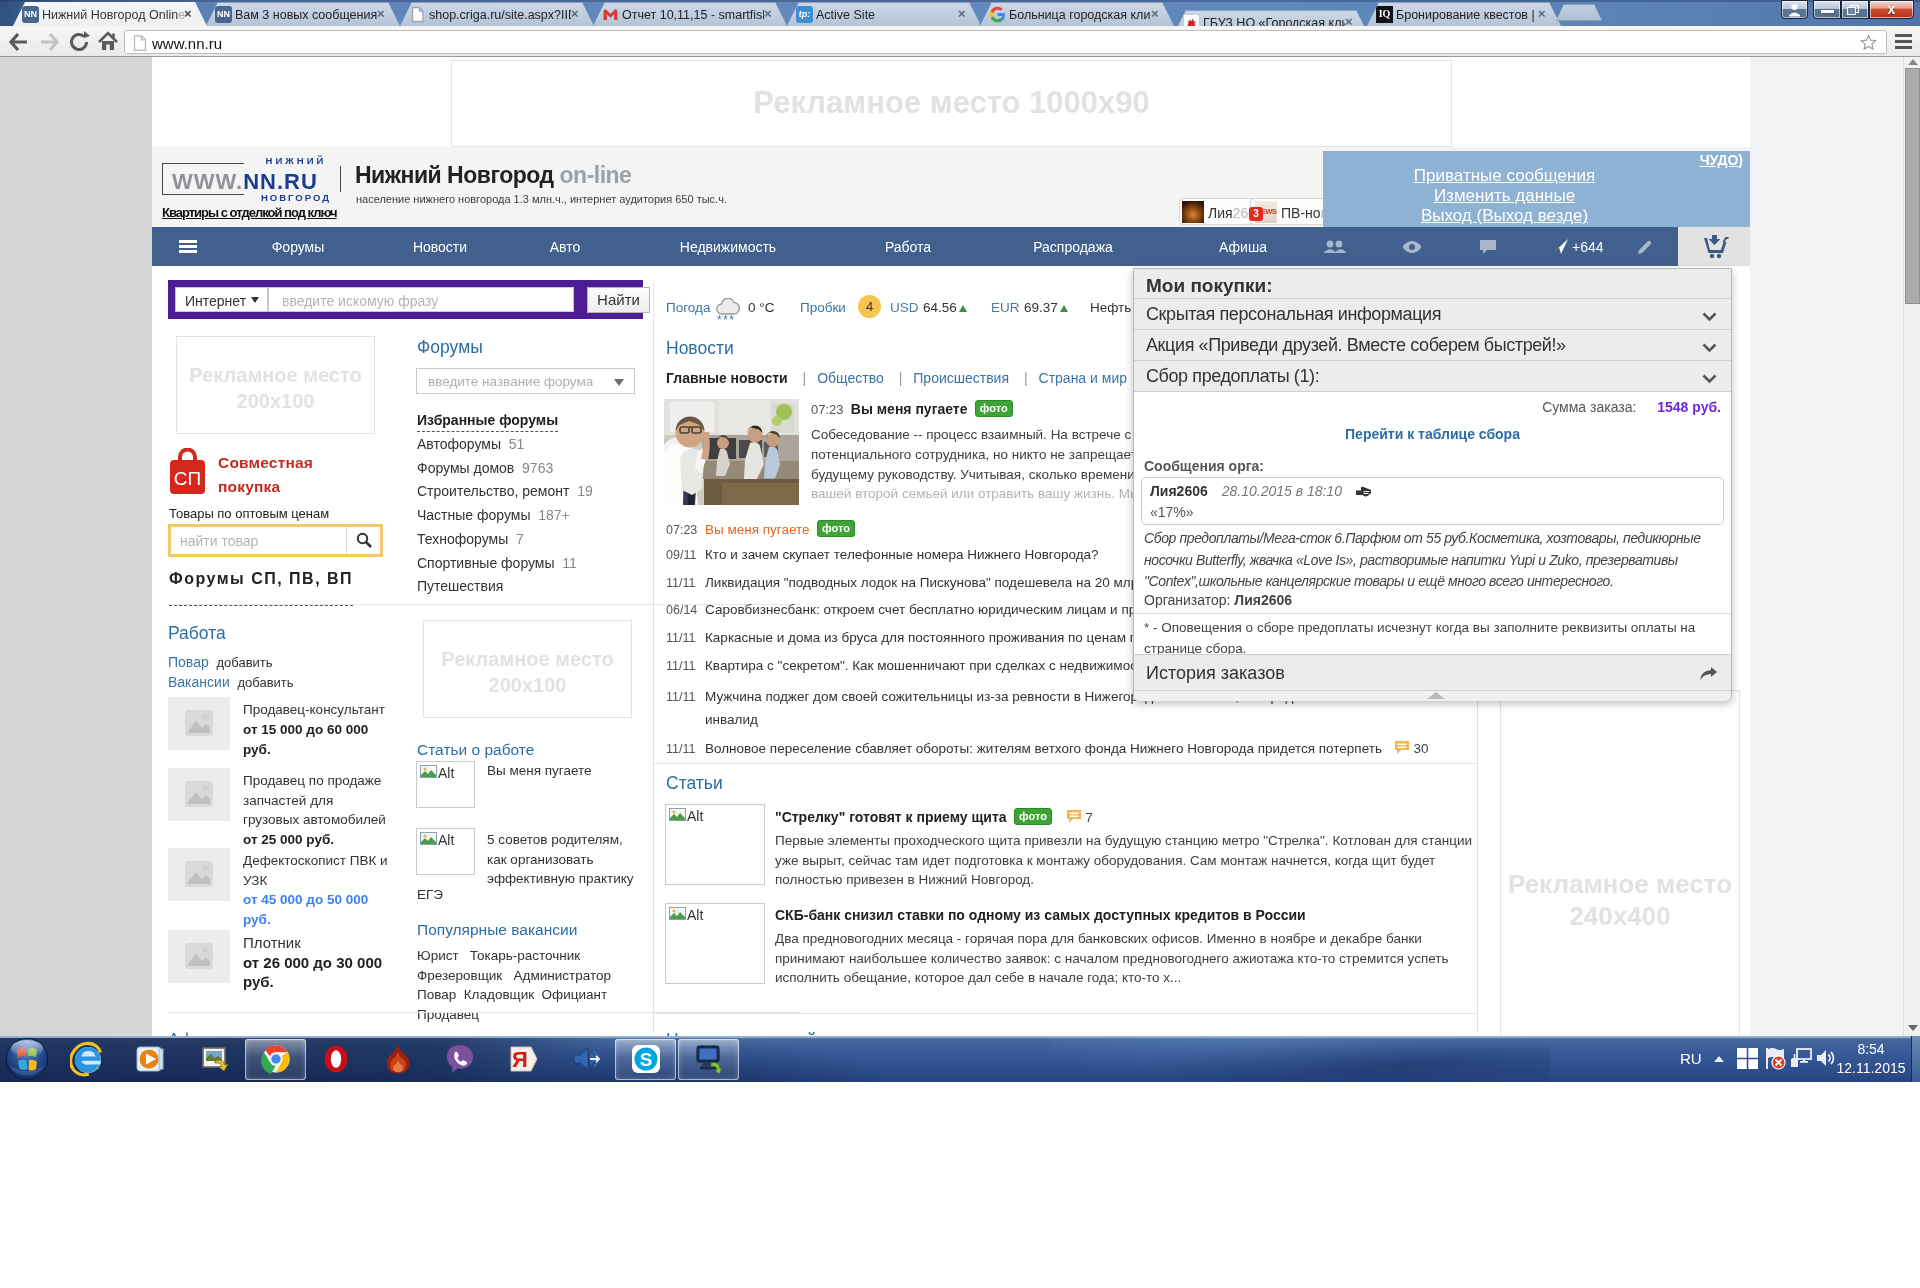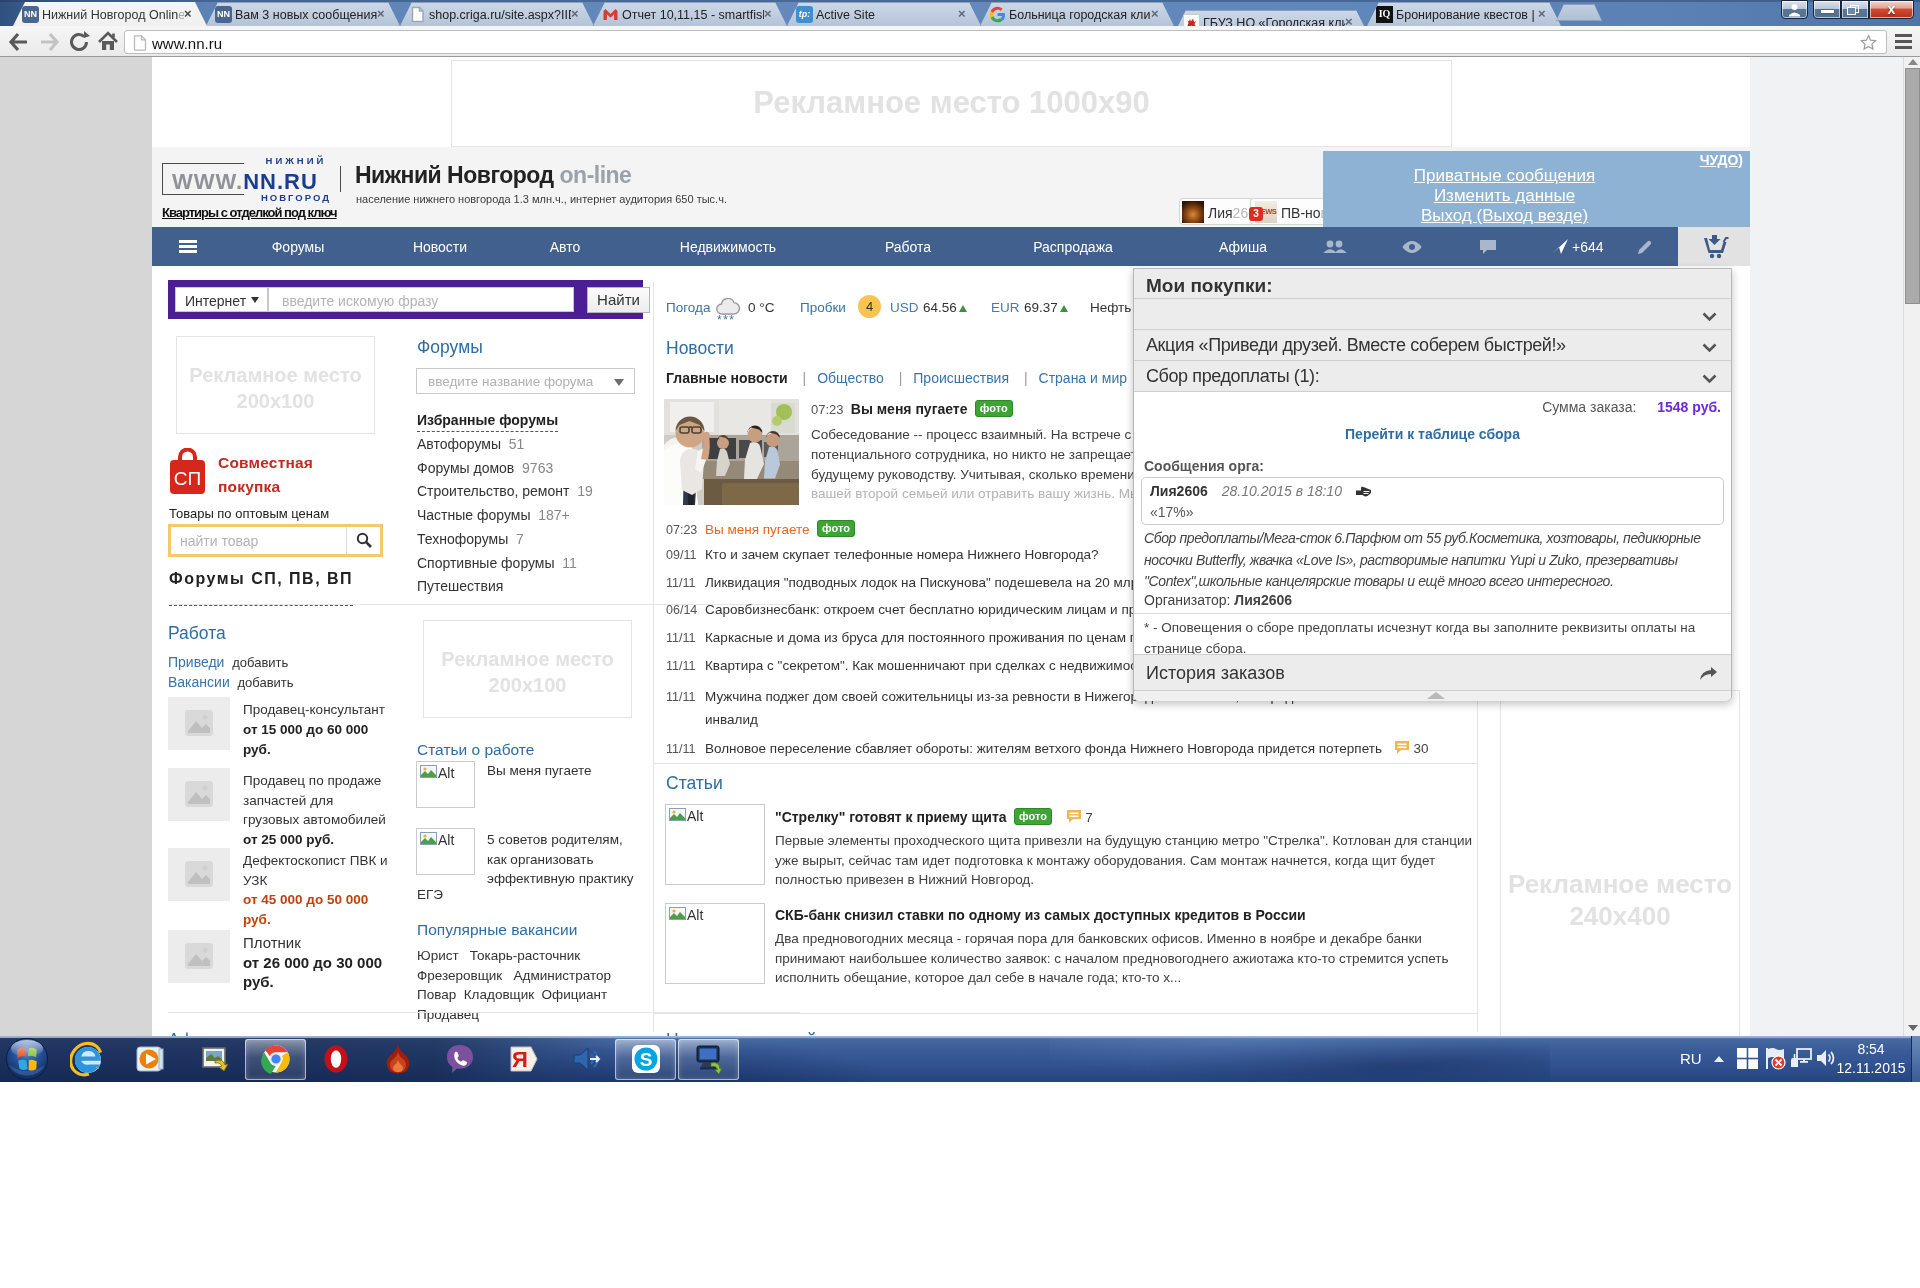--- a/index.html
+++ b/index.html
@@ -275,21 +275,21 @@
     <svg style="position:absolute;left:9px;top:5px;" width="16" height="16" viewBox="0 0 16 16">
               <circle cx="6.5" cy="6.5" r="4.7" fill="none" stroke="#333" stroke-width="2"></circle>
               <path d="M10 10 L15 15" stroke="#333" stroke-width="2.6"></path>
             </svg>
   </div>
 </div>
 <div class="abs" style="left:17px;top:513px;font-size:16px;font-weight:bold;color:#222;border-bottom:1.5px dashed #555;padding-bottom:17px;letter-spacing:1.5px;">Форумы СП, ПВ, ВП</div>
 <div class="abs" style="left:16px;top:547px;width:632px;border-top:1px solid #e6e6e6;"></div>
 
 <h2 class="blueh abs" style="left:16px;top:566px;">Работа</h2>
-<div class="abs" style="left:16px;top:597px;font-size:14px;"><span class="lnk">Приведи</span>&nbsp;&nbsp;<span style="color:#333;font-size:13px;">добавить</span></div>
+<div class="abs" style="left:16px;top:597px;font-size:14px;"><span class="lnk">Повар</span>&nbsp;&nbsp;<span style="color:#333;font-size:13px;">добавить</span></div>
 <div class="abs" style="left:16px;top:617px;font-size:14px;"><span class="lnk">Вакансии</span>&nbsp;&nbsp;<span style="color:#333;font-size:13px;">добавить</span></div>
 <div class="imgph" style="left:16px;top:640px;width:62px;height:53px;">
           <svg style="position:absolute;left:16px;top:12px;" width="30" height="28" viewBox="0 0 30 28">
             <rect x="1" y="1" width="28" height="26" rx="3" fill="#d9d9d9"></rect>
             <path d="M4 22 L12 12 L18 19 L22 15 L26 19 V24 H4 Z" fill="#c0c0c0"></path>
             <circle cx="21" cy="8" r="2.5" fill="#cfcfcf"></circle>
           </svg>
         </div>
 <div class="abs" style="left:91px;top:643px;width:148px;font-size:13.5px;color:#333;line-height:20px;">Продавец-консультант<br><b style="color:#222;">от 15 000 до 60 000 руб.</b></div>
 <div class="imgph" style="left:16px;top:711px;width:62px;height:53px;">
@@ -300,21 +300,21 @@
           </svg>
         </div>
 <div class="abs" style="left:91px;top:714px;width:148px;font-size:13.5px;color:#333;line-height:19.5px;">Продавец по продаже запчастей для грузовых автомобилей<br><b style="color:#222;">от 25 000 руб.</b></div>
 <div class="imgph" style="left:16px;top:791px;width:62px;height:53px;">
           <svg style="position:absolute;left:16px;top:12px;" width="30" height="28" viewBox="0 0 30 28">
             <rect x="1" y="1" width="28" height="26" rx="3" fill="#d9d9d9"></rect>
             <path d="M4 22 L12 12 L18 19 L22 15 L26 19 V24 H4 Z" fill="#c0c0c0"></path>
             <circle cx="21" cy="8" r="2.5" fill="#cfcfcf"></circle>
           </svg>
         </div>
-<div class="abs" style="left:91px;top:794px;width:148px;font-size:13.5px;color:#333;line-height:19.5px;">Дефектоскопист ПВК и УЗК<br><b style="color:#c2410c;">от 45 000 до 50 000 руб.</b></div>
+<div class="abs" style="left:91px;top:794px;width:148px;font-size:13.5px;color:#333;line-height:19.5px;">Дефектоскопист ПВК и УЗК<br><b style="color:#3b82f6;">от 45 000 до 50 000 руб.</b></div>
 <div class="imgph" style="left:16px;top:873px;width:62px;height:53px;">
           <svg style="position:absolute;left:16px;top:12px;" width="30" height="28" viewBox="0 0 30 28">
             <rect x="1" y="1" width="28" height="26" rx="3" fill="#d9d9d9"></rect>
             <path d="M4 22 L12 12 L18 19 L22 15 L26 19 V24 H4 Z" fill="#c0c0c0"></path>
             <circle cx="21" cy="8" r="2.5" fill="#cfcfcf"></circle>
           </svg>
         </div>
 <div class="abs" style="left:91px;top:876px;width:160px;font-size:15px;color:#333;line-height:19.5px;">Плотник<br><b style="color:#222;">от 26 000 до 30 000 руб.</b></div>
 
 <h2 class="blueh abs" style="left:265px;top:280px;">Форумы</h2>
@@ -480,20 +480,21 @@
     <div id="scrollbar">
         <div class="thumb"></div>
       <div class="abs" style="left:4px;top:2px;width:0;height:0;border-left:5px solid transparent;border-right:5px solid transparent;border-bottom:6px solid #888;"></div>
       <div class="abs" style="left:4px;top:968px;width:0;height:0;border-left:5px solid transparent;border-right:5px solid transparent;border-top:6px solid #666;"></div>
     </div>
 <div id="panel">
   <div class="prow" style="height:30px;">
           <div style="padding:6px 0 0 12px;font-size:19px;font-weight:bold;">Мои покупки:</div>
         </div>
   <div class="prow" style="height:31px;">
+          <div style="padding:5px 0 0 12px;font-size:18px;letter-spacing:-0.4px;">Скрытая персональная информация</div>
           <div class="chev" style="top:9px;"><svg width="15" height="10" viewBox="0 0 15 10">
               <path d="M1.5 1.5 L7.5 7.5 L13.5 1.5" stroke="#555" stroke-width="2.6" fill="none"></path>
             </svg></div>
         </div>
   <div class="prow" style="height:31px;">
           <div style="padding:5px 0 0 12px;font-size:18px;letter-spacing:-0.4px;">Акция «Приведи друзей. Вместе соберем быстрей!»</div>
           <div class="chev" style="top:9px;"><svg width="15" height="10" viewBox="0 0 15 10">
               <path d="M1.5 1.5 L7.5 7.5 L13.5 1.5" stroke="#555" stroke-width="2.6" fill="none"></path>
             </svg></div>
         </div>

